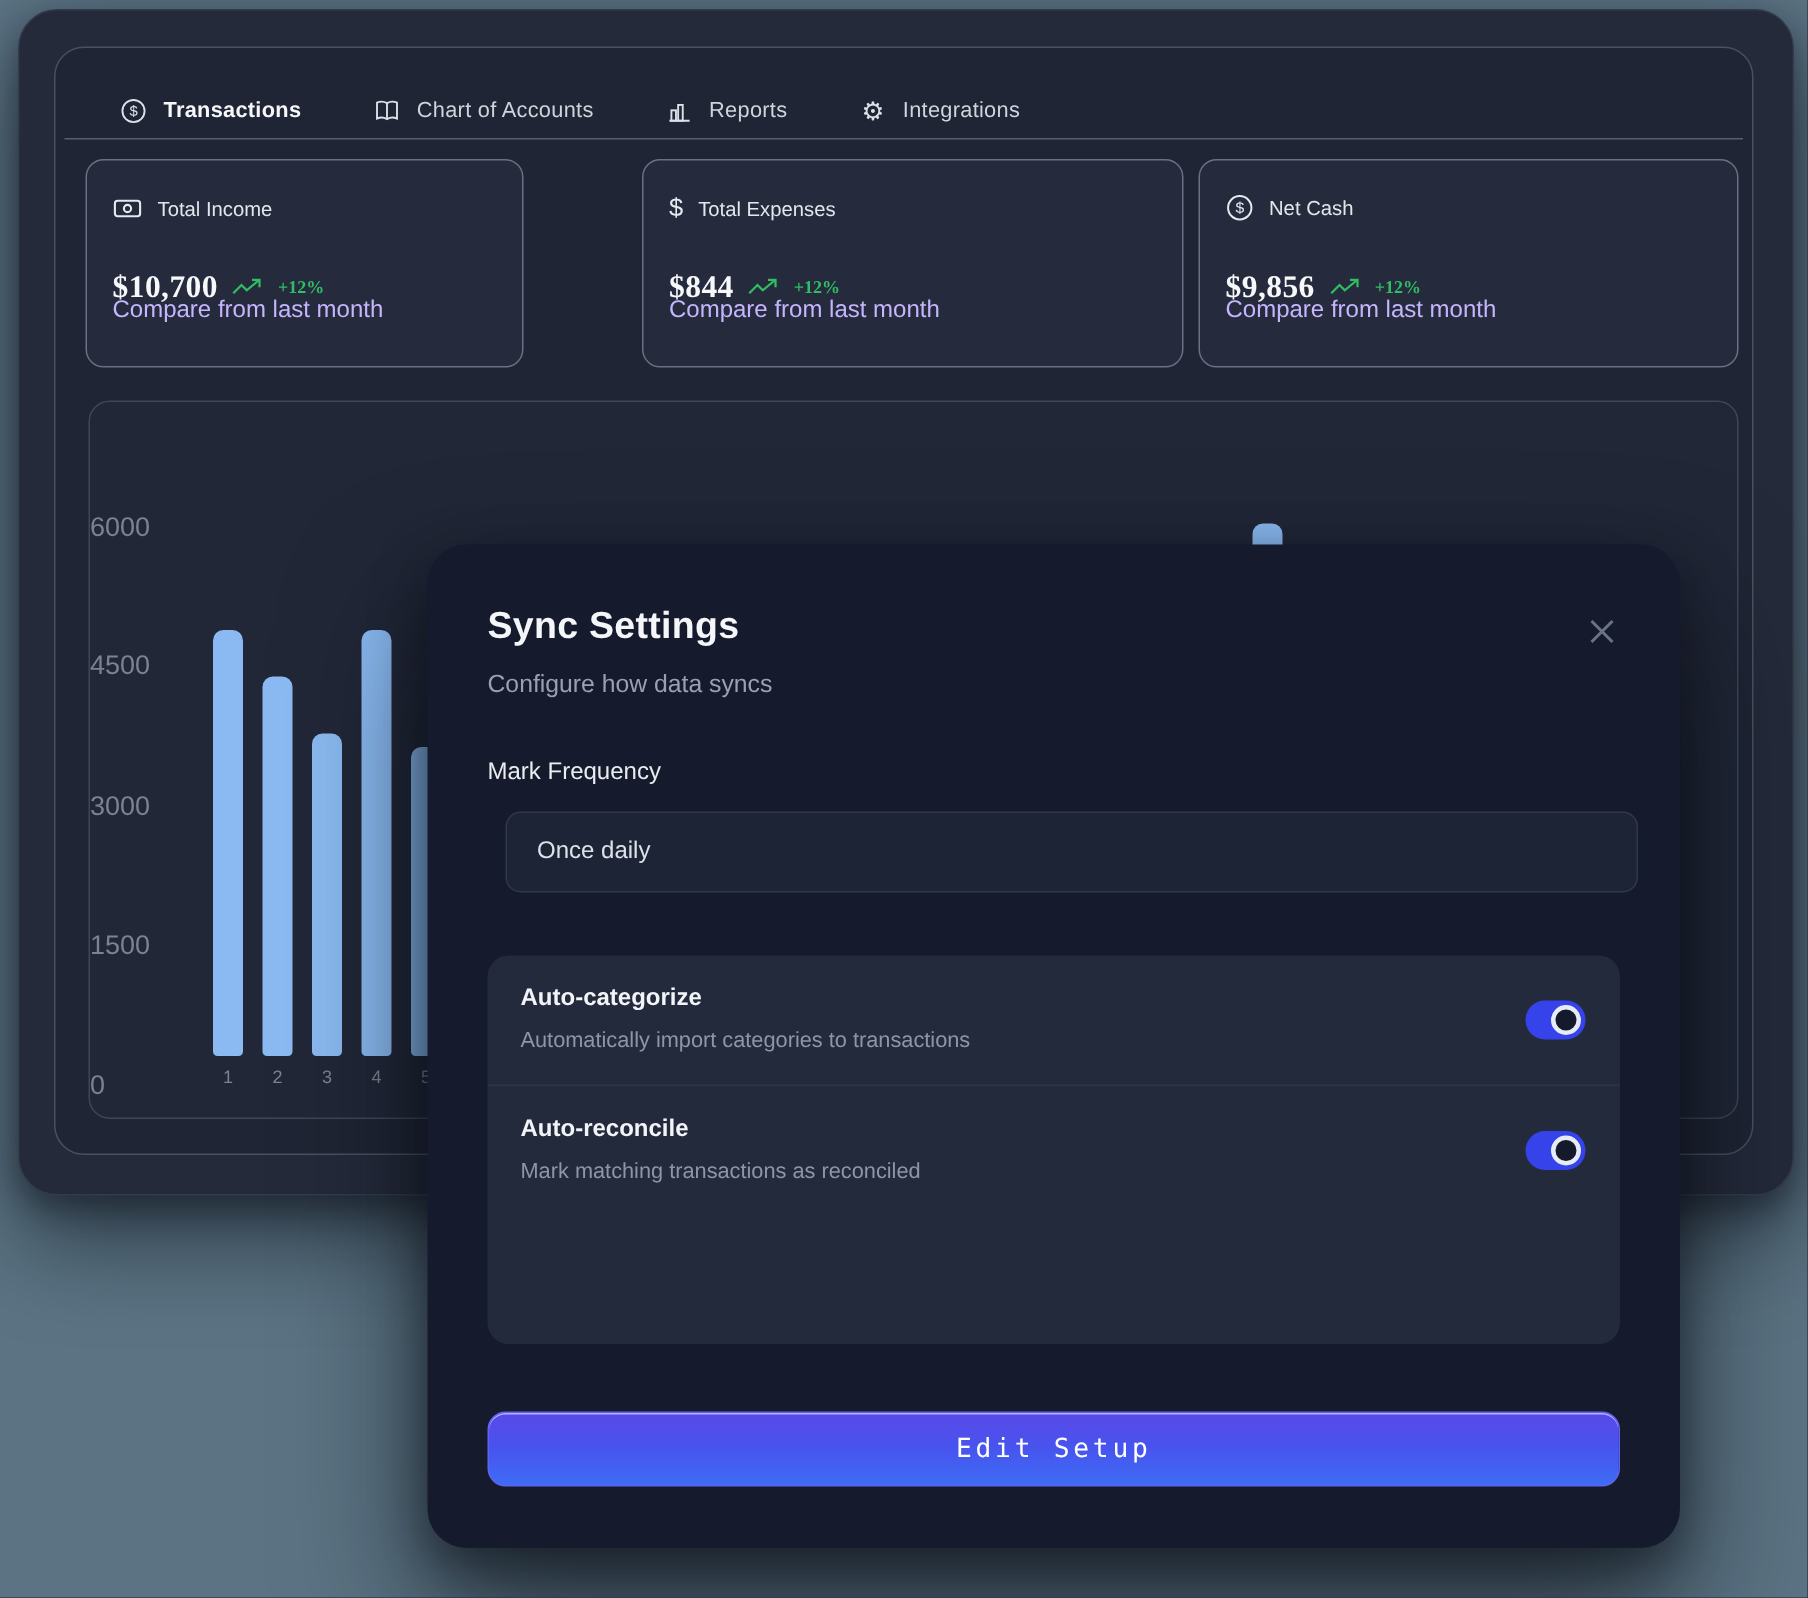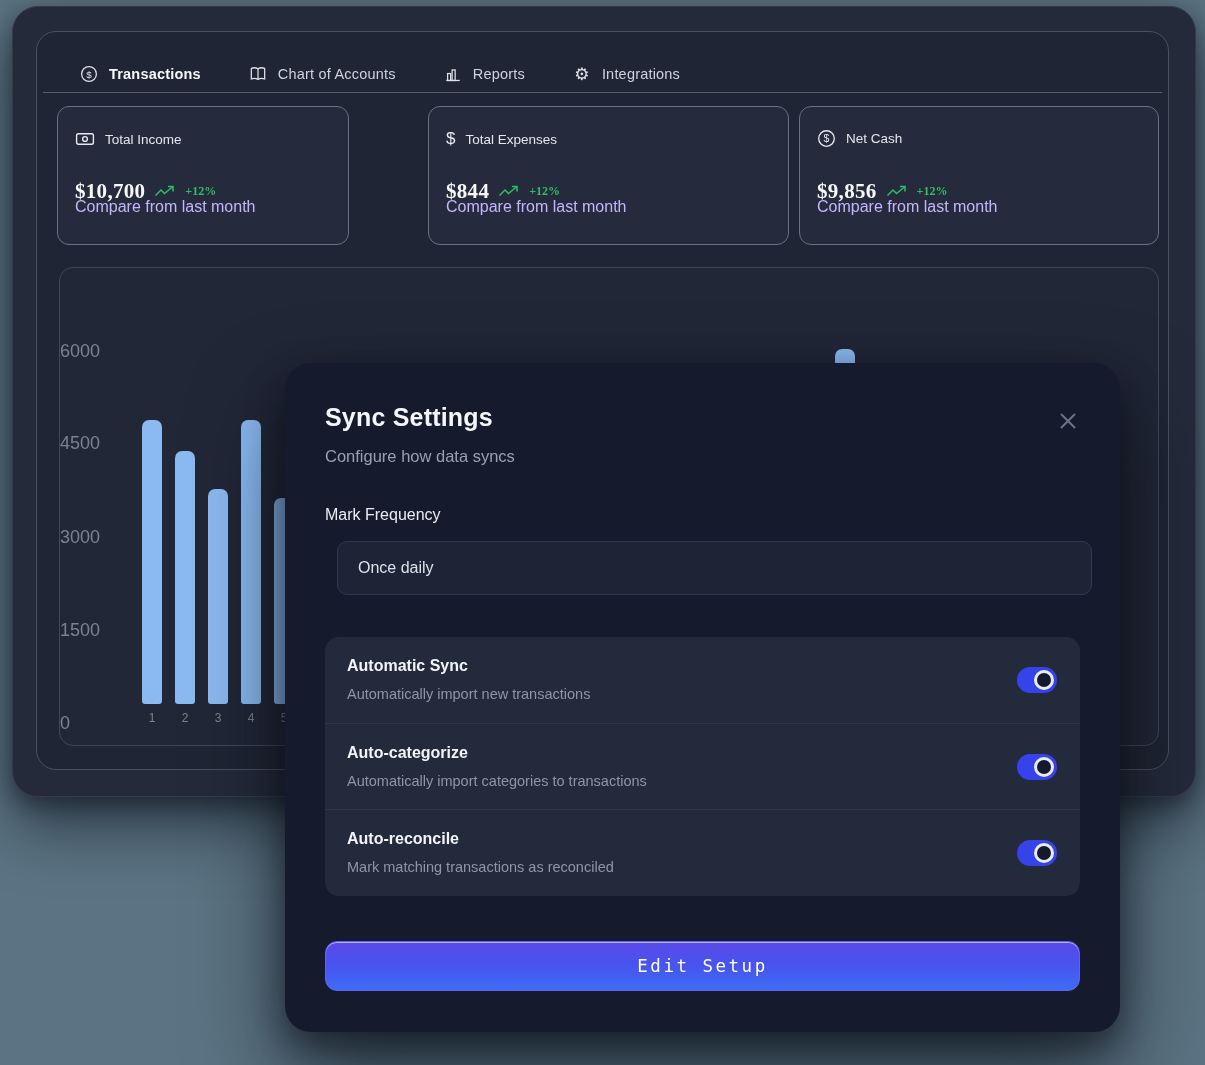--- a/index.html
+++ b/index.html
@@ -292,27 +292,20 @@
         <path d="M17 3 L3 17"></path>
     </svg>
   </div>
   <div class="modal-subtitle">Configure how data syncs</div>
 
   <div class="freq-label">Mark Frequency</div>
   <div class="freq-field">Once daily</div>
 
   <div class="settings-card">
     <div class="setting-row">
-      <div class="setting-title">Automatic Sync</div>
-      <div class="setting-desc">Automatically import new transactions</div>
-      <div class="toggle">
-          <span class="knob"></span>
-        </div>
-    </div>
-    <div class="setting-row">
       <div class="setting-title">Auto-categorize</div>
       <div class="setting-desc">Automatically import categories to transactions</div>
       <div class="toggle">
           <span class="knob"></span>
         </div>
     </div>
     <div class="setting-row">
       <div class="setting-title">Auto-reconcile</div>
       <div class="setting-desc">Mark matching transactions as reconciled</div>
       <div class="toggle">

